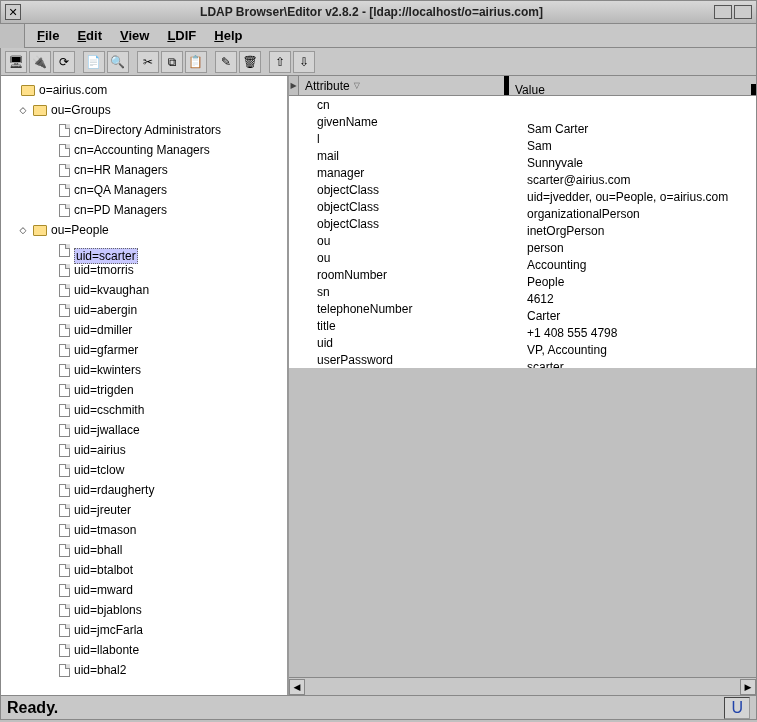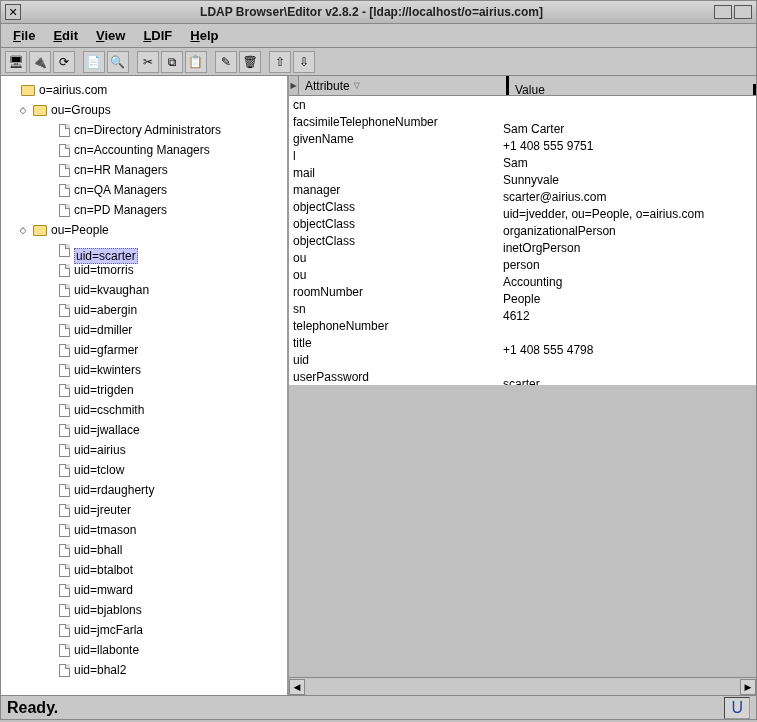--- a/index.html
+++ b/index.html
@@ -4,47 +4,47 @@
 <style>
 * { box-sizing: border-box; margin: 0; padding: 0; }
 body { font-family: "Lucida Sans", Verdana, sans-serif; font-size: 11px; background: #c0c0c0; width: 757px; height: 722px; overflow: hidden; }
 
 .titlebar { height: 24px; background: linear-gradient(#d8d8d8,#b8b8b8); border: 1px solid #888; display: flex; align-items: center; padding: 0 4px; }
 .titlebar .close-btn { width: 16px; height: 16px; border: 1px solid #555; background: #ccc; display: flex; align-items: center; justify-content: center; font-size: 11px; margin-right: 8px; cursor: pointer; }
 .titlebar .title { flex: 1; text-align: center; font-weight: bold; color: #222; font-size: 12px; }
 .titlebar .win-btns { display: flex; gap: 2px; }
 .titlebar .win-btns div { width: 18px; height: 14px; border: 1px solid #555; background: #ccc; cursor: pointer; }
 
-.menubar { height: 24px; background: #c8c8c8; border: 1px solid #888; border-top: none; display: flex; align-items: center; padding: 0 4px; gap: 2px; }
+.menubar { height: 24px; background: #c8c8c8; border: 1px solid #888; border-top: none; display: flex; align-items: center; padding: 0 4px; gap: 2px; margin-left: 24px; }
 .menubar .menu-item { padding: 2px 8px; font-size: 13px; font-weight: bold; cursor: pointer; }
 .menubar .menu-item u { text-decoration: underline; }
 
 .toolbar { height: 28px; background: #c8c8c8; border: 1px solid #888; border-top: none; display: flex; align-items: center; padding: 2px 4px; gap: 2px; }
 .toolbar .tb-btn { width: 22px; height: 22px; border: 1px solid #999; background: #d4d4d4; display: flex; align-items: center; justify-content: center; font-size: 12px; cursor: pointer; }
 .toolbar .sep { width: 4px; }
 
 .content { display: flex; height: 620px; border: 1px solid #888; border-top: none; }
 .tree-panel { width: 288px; background: #fff; overflow-y: auto; overflow-x: hidden; border-right: 2px solid #999; padding: 4px 2px; font-size: 12px; }
 .tree-node { display: flex; align-items: center; height: 20px; white-space: nowrap; cursor: pointer; }
 .toggle { width: 12px; height: 12px; display: inline-flex; align-items: center; justify-content: center; font-size: 9px; color: #333; }
 .icon-folder { width: 14px; height: 11px; background: #ffe08a; border: 1px solid #aa8c2c; margin: 0 4px; border-radius: 1px; display:inline-block; }
 .icon-file { width: 11px; height: 13px; background: #fff; border: 1px solid #888; margin: 0 4px; display:inline-block; position:relative; }
 .icon-file::after { content:""; position:absolute; right:-1px; top:-1px; width:4px; height:4px; background:#ddd; border-left:1px solid #888; border-bottom:1px solid #888;}
 .selected-label { background: #c8c8ff; border: 1px dotted #666; padding: 0 1px; margin-top: 11px; }
 .ind0 { padding-left: 2px; } .ind1 { padding-left: 14px; } .ind2 { padding-left: 40px; }
 
 .attr-panel { flex: 1; display: flex; flex-direction: column; background: #c0c0c0; position: relative; }
 .attr-header { display: flex; height: 20px; background: #c8c8c8; border-bottom: 1px solid #888; font-size: 12px; }
-.attr-header .col { border-right: 3px solid #000000; padding: 2px 6px; display: flex; align-items: center; gap: 4px; }
+.attr-header .col { border-right: 5px solid #000000; padding: 2px 6px; display: flex; align-items: center; gap: 4px; }
 .attr-header .col1 { width: 210px; } .attr-header .col2 { flex: 1; margin-top: 8px; }
 .sort-tri { font-size: 8px; color: #666; }
 .sel-handle { width: 10px; background: #c0c0c0; border-right: 1px solid #888; display:flex; align-items:center; justify-content:center; font-size:8px; color:#444;}
 .attr-body { background: #fff; font-size: 12px; }
 .attr-row { display: flex; height: 17px; align-items: center; }
-.attr-row .c1 { width: 210px; padding-left: 4px; } .attr-row .c2 { flex: 1; padding-left: 4px; margin-top: 48px; }
+.attr-row .c1 { width: 210px; padding-left: 4px; margin-left: 24px; } .attr-row .c2 { flex: 1; padding-left: 4px; margin-top: 48px; }
 .grey-fill { flex: 1; background: #c0c0c0; }
 .hscroll { height: 18px; background: #c8c8c8; border-top: 1px solid #888; display:flex; align-items:center; }
 .hscroll .arrow { width:16px; height:16px; border:1px solid #888; background:#d4d4d4; display:flex; align-items:center; justify-content:center; font-size:9px; cursor:pointer;}
 .hscroll .track { flex:1; background:#c8c8c8; height:16px; }
 
 .statusbar { height: 24px; background: #c8c8c8; border: 1px solid #888; border-top: none; display: flex; align-items: center; padding: 0 6px; font-size: 16px; font-weight: bold; justify-content: space-between; }
 .status-box { border: 1px inset #999; padding: 1px 6px; background: #d4d4d4; font-weight: normal; color:#2244aa;}
 </style>
 </head>
 <body>
@@ -246,24 +246,20 @@
           <span class="sort-tri">▽</span>
         </div>
       <div class="col col2">Value</div>
     </div>
     <div class="attr-body" id="attrs">
         <div class="attr-row">
           <div class="c1">cn</div>
           <div class="c2">Sam Carter</div>
         </div>
         <div class="attr-row">
-          <div class="c1">facsimileTelephoneNumber</div>
-          <div class="c2">+1 408 555 9751</div>
-        </div>
-        <div class="attr-row">
           <div class="c1">givenName</div>
           <div class="c2">Sam</div>
         </div>
         <div class="attr-row">
           <div class="c1">l</div>
           <div class="c2">Sunnyvale</div>
         </div>
         <div class="attr-row">
           <div class="c1">mail</div>
           <div class="c2">scarter@airius.com</div>
@@ -291,27 +287,29 @@
         <div class="attr-row">
           <div class="c1">ou</div>
           <div class="c2">People</div>
         </div>
         <div class="attr-row">
           <div class="c1">roomNumber</div>
           <div class="c2">4612</div>
         </div>
         <div class="attr-row">
           <div class="c1">sn</div>
+          <div class="c2">Carter</div>
         </div>
         <div class="attr-row">
           <div class="c1">telephoneNumber</div>
           <div class="c2">+1 408 555 4798</div>
         </div>
         <div class="attr-row">
           <div class="c1">title</div>
+          <div class="c2">VP, Accounting</div>
         </div>
         <div class="attr-row">
           <div class="c1">uid</div>
           <div class="c2">scarter</div>
         </div>
         <div class="attr-row">
           <div class="c1">userPassword</div>
           <div class="c2">BINARY (6b)</div>
         </div>
       </div>

